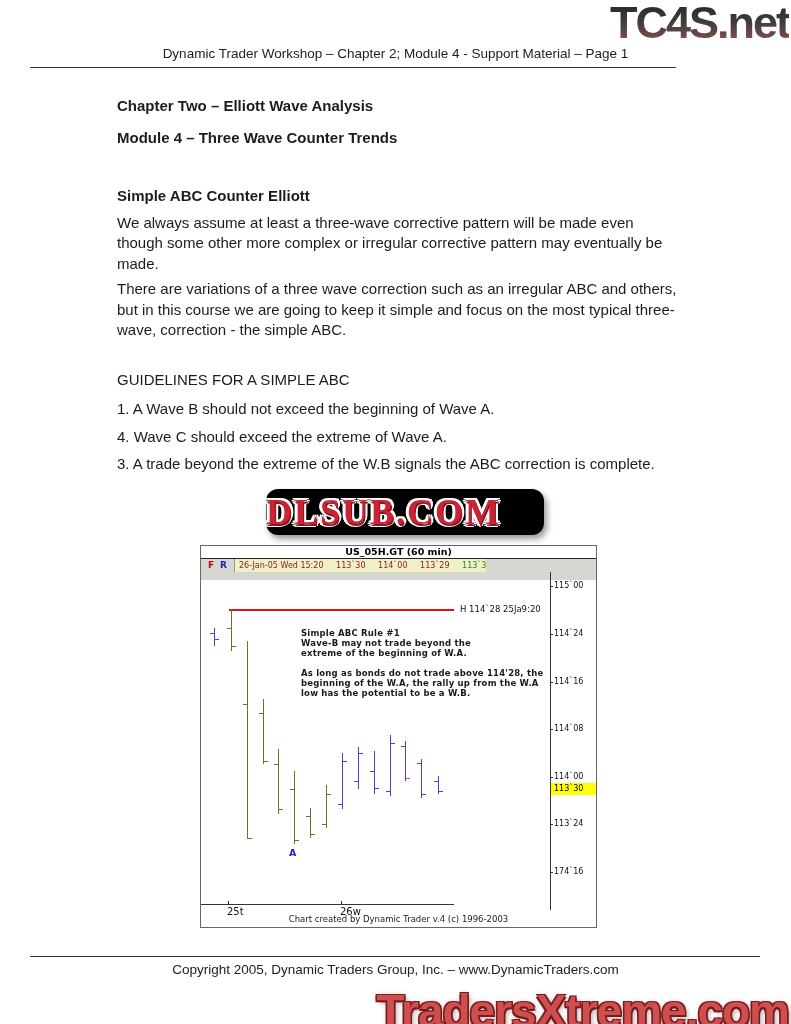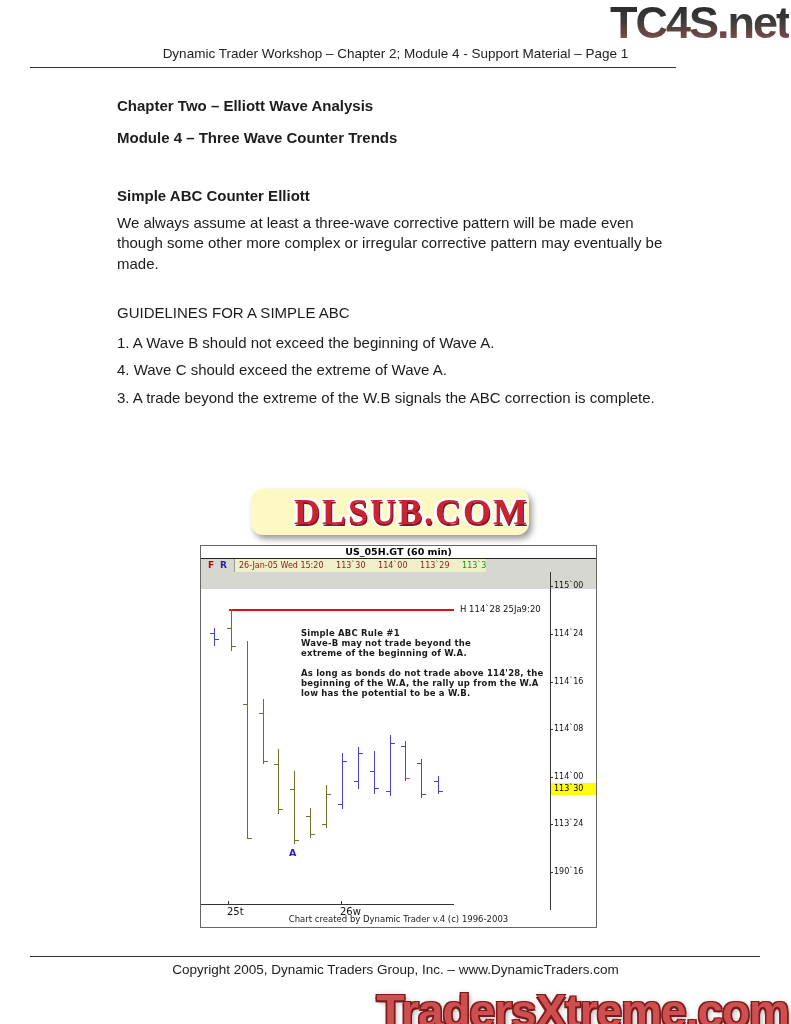--- a/index.html
+++ b/index.html
@@ -27,24 +27,24 @@
   .bold{ font-weight:bold; }
   .mt11{ margin-top:11px !important; }
   .mt38{ margin-top:38px !important; }
   .mt6 { margin-top:6px  !important; }
   .mt5 { margin-top:5px  !important; }
   .mt29{ margin-top:29px !important; }
   .mt9 { margin-top:9px  !important; }
   .mt7 { margin-top:7px  !important; }
   
   .dlsub{
-    position:absolute; left:251px; top:489px; width:278px; height:46px;
-    background:#fef9c3; border-radius:12px;
+    position:absolute; left:266px; top:489px; width:278px; height:46px;
+    background:#000000; border-radius:12px;
     box-shadow:3px 4px 6px rgba(0,0,0,0.40);
-    display:flex; align-items:center; justify-content:flex-end;
+    display:flex; align-items:center; justify-content:flex-start;
   }
   .dlsub span{
     font-family:"Liberation Serif", serif; font-weight:bold;
     font-size:36px; letter-spacing:2px; color:#c92433;
     text-shadow:
       1px 2px 0 #8a1420,
       -2px -2px 0 #ffffff, 2px -2px 0 #ffffff,
       -2px  2px 0 #ffffff, 2px  2px 0 #ffffff,
        0   -2px 0 #ffffff, 0    3px 0 #ffffff,
       -3px  0   0 #ffffff, 3px  0   0 #ffffff;
@@ -53,21 +53,21 @@
   .chart{
     position:absolute; left:200px; top:545px; width:395px; height:381px;
     border:1px solid #666; background:#ffffff;
     font-family:"DejaVu Sans", sans-serif;
   }
   .chart-title{
     position:absolute; top:0; left:0; width:100%; height:12px;
     border-bottom:1px solid #222; text-align:center;
     font-size:9.5px; font-weight:bold; line-height:12px; color:#000;
   }
-  .chart-toolbar{ position:absolute; top:13px; left:0; width:100%; height:30px; background:#d7d7d2; }
+  .chart-toolbar{ position:absolute; top:13px; left:0; width:100%; height:21px; background:#d7d7d2; }
   .fr-cell{ position:absolute; left:0; top:0; width:33px; height:13px; background:#d7d7d2;
     font-size:9px; font-weight:bold; line-height:13px; text-align:center; }
   .btn-f{ color:#c00000; margin-right:6px; cursor:pointer; }
   .btn-r{ color:#2222a8; cursor:pointer; }
   .quote-strip{
     position:absolute; left:33px; top:0; width:247px; height:13px;
     background:#efefc8; border-left:1px solid #999;
     font-size:8px; line-height:13px; white-space:nowrap; overflow:hidden; padding-left:4px;
     color:#8b1a1a;
   }
@@ -113,20 +113,21 @@
   <div class="tc4s">TC4S.net</div>
 
   <div class="hdr-title">Dynamic Trader Workshop – Chapter 2; Module 4 - Support Material – Page 1</div>
   <div class="hdr-rule"></div>
 
   <div class="body-text">
     <p class="bold">Chapter Two  – Elliott Wave Analysis</p>
     <p class="bold mt11">Module 4 – Three Wave Counter Trends</p>
     <p class="bold mt38">Simple ABC Counter Elliott</p>
     <p class="mt6">We always assume at least a three-wave corrective pattern will be made even though some other more complex or irregular corrective pattern may eventually be made.</p>
+    <p class="mt5">There are variations of a three wave correction such as an irregular ABC and others, but in this course we are going to keep it simple and focus on the most typical three-wave, correction - the simple ABC.</p>
     <p class="mt29">GUIDELINES FOR A SIMPLE ABC</p>
     <p class="mt9">1. A Wave B should not exceed the beginning of Wave A.</p>
     <p class="mt7">4. Wave C should exceed the extreme of Wave A.</p>
     <p class="mt7">3. A trade beyond the extreme of the W.B signals the ABC correction is complete.</p>
   </div>
 
   <div class="dlsub">
     <span>DLSUB.COM</span>
   </div>
 
@@ -159,21 +160,21 @@
 low has the potential to be a W.B.</div>
 
     <div class="yaxis-line"></div>
     <div id="ylabels">
         <div class="ylabel" style="top: 35px;">115`00</div>
         <div class="ylabel" style="top: 83px;">114`24</div>
         <div class="ylabel" style="top: 131px;">114`16</div>
         <div class="ylabel" style="top: 178px;">114`08</div>
         <div class="ylabel" style="top: 226px;">114`00</div>
         <div class="ylabel" style="top: 273px;">113`24</div>
-        <div class="ylabel" style="top: 321px;">190`16</div>
+        <div class="ylabel" style="top: 321px;">174`16</div>
       </div>
     <div class="yhl" id="yhl" style="top: 237px;">113`30</div>
 
     <div class="xaxis-line"></div>
     <div id="xlabels">
         <div class="xtick" style="left: 27px;"></div>
         <div class="xlabel" style="left: 26px;">25t</div>
         <div class="xtick" style="left: 140px;"></div>
         <div class="xlabel" style="left: 139px;">26w</div>
       </div>

